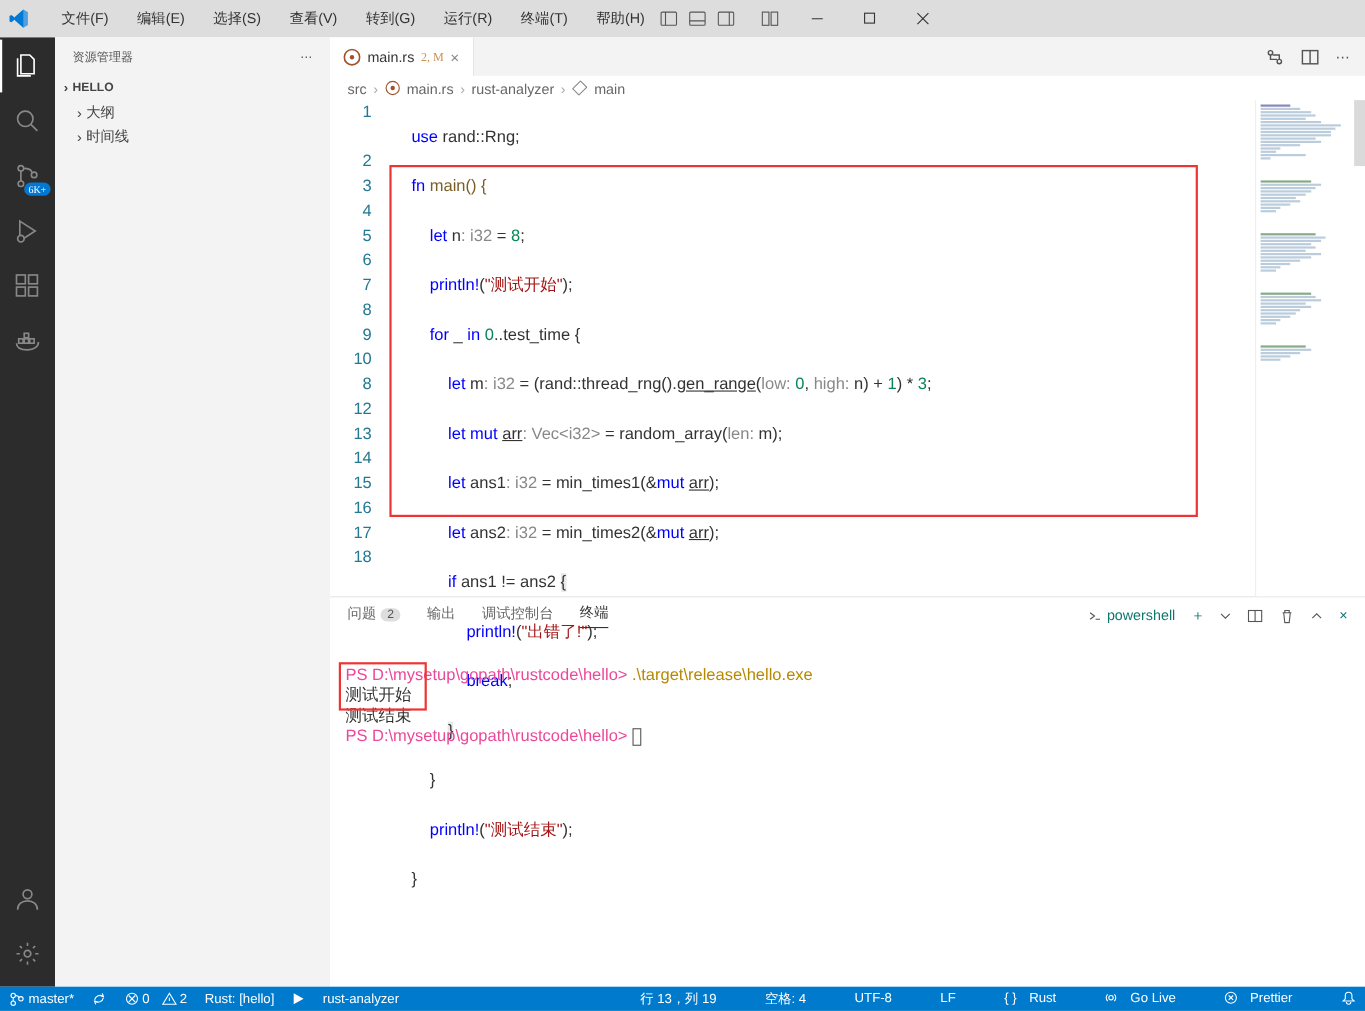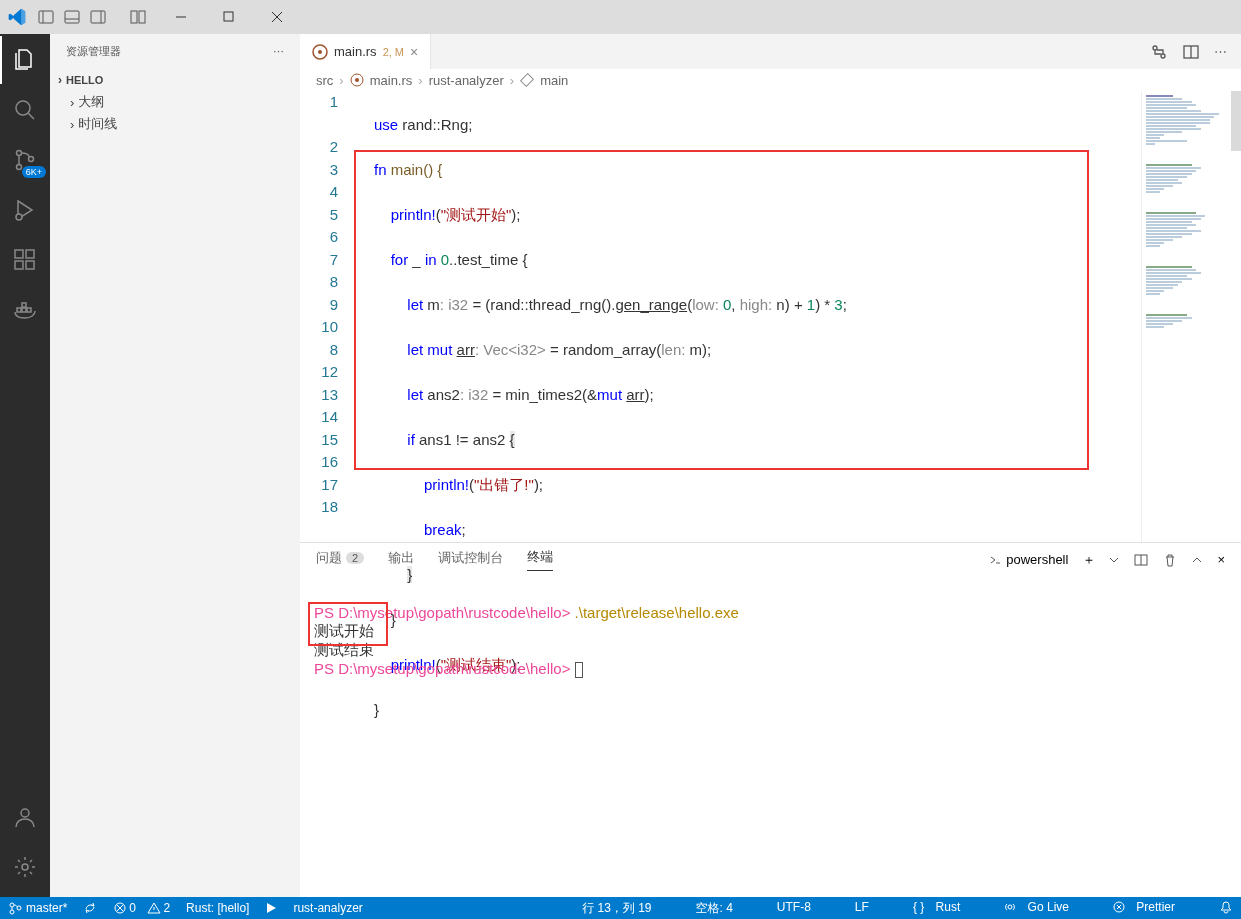--- a/index.html
+++ b/index.html
@@ -13,32 +13,32 @@
   .title-right { display:flex; align-items:center; gap:6px; padding-right:8px; }
   .tb-icon { width:20px; height:20px; display:flex; justify-content:center; align-items:center; color:#555; cursor:pointer; }
   .tb-win { width:46px; height:34px; display:flex; justify-content:center; align-items:center; color:#333; cursor:pointer; }
   
   .main { flex:1; display:flex; min-height:0; }
   .activity { width:50px; background:#2c2c2c; display:flex; flex-direction:column; align-items:center; gap:2px; padding-top:2px; }
   .activity-bottom { margin-top:auto; display:flex; flex-direction:column; align-items:center; gap:2px; padding-bottom:6px; }
   .act-btn { width:50px; height:48px; display:flex; justify-content:center; align-items:center; color:#888; cursor:pointer; position:relative; }
   .act-btn.active { color:#fff; }
   .act-btn.active::before { content:""; position:absolute; left:0; top:0; bottom:0; width:2px; background:#fff; }
-  .badge { position:absolute; bottom:6px; right:4px; background:#0078d4; color:#fff; font-size:9px; border-radius:8px; padding:1px 4px; }
+  .badge { position:absolute; bottom:6px; right:4px; background:#0078d4; color:#fff; font-size:9px; border-radius:8px; padding:1px 4px;font-family:Liberation Serif, serif; }
   .sidebar { width:250px; background:#f3f3f3; display:flex; flex-direction:column; }
   .sb-header { height:35px; display:flex; align-items:center; padding:0 16px; color:#555; font-size:11px; justify-content:space-between; }
   .sb-section { padding:4px 8px; display:flex; align-items:center; gap:4px; font-weight:700; color:#444; font-size:11px; cursor:pointer; }
   .sb-section .chev { font-size:12px; }
   .sb-item { padding:2px 8px 2px 20px; display:flex; align-items:center; gap:4px; color:#444; cursor:pointer; }
   
   .editor-pane { flex:1; display:flex; flex-direction:column; min-width:0; }
   .tabrow { height:35px; background:#f3f3f3; display:flex; align-items:stretch; }
   .tab { display:flex; align-items:center; gap:6px; padding:0 12px; background:#fff; border-right:1px solid #e5e5e5; cursor:pointer; }
   .tab .fname { color:#333; }
-  .tab .mod { color:#ca9455; font-size:11px; }
+  .tab .mod { color:#ca9455; font-size:11px;font-family:Liberation Serif, serif; }
   .tab .close { color:#888; font-size:14px; }
   .tab-icons-right { margin-left:auto; display:flex; align-items:center; gap:14px; padding:0 14px; color:#555; }
   .breadcrumb { height:22px; display:flex; align-items:center; padding:0 16px; gap:6px; color:#666; font-size:13px; background:#fff; }
   .breadcrumb .sep { color:#aaa; }
   .editor { flex:1; display:flex; font-family:Consolas,monospace; font-size:15px; background:#fff; min-height:0; position:relative; }
   .gutter { width:54px; text-align:right; color:#237893; padding-right:16px; line-height:22.5px; }
   .code { flex:1; position:relative; line-height:22.5px; color:#333; white-space:pre;padding-left:20px; }
   .hl-box { position:absolute; border:2px solid #e33; pointer-events:none; }
   .minimap { width:100px; background:#fff; border-left:1px solid #eee; position:relative; }
   .mm-inner{ position:absolute; top:4px; left:4px; right:4px; display:flex; flex-direction:column; gap:1px;}
@@ -53,21 +53,21 @@
   .dim { color:#888; }
   .under { text-decoration:underline; }
   .codelens { color:#999; font-size:12px; }
   .tri { color:#999; font-size:10px; }
   
   .panel { height:355px; border-top:1px solid #e0e0e0; display:flex; flex-direction:column; background:#fff; }
   .panel-tabs { height:33px; display:flex; align-items:center; gap:24px; padding:0 16px; color:#666; }
   .panel-tab { cursor:pointer; padding-bottom:4px; }
   .panel-tab.active { color:#333; border-bottom:1px solid #333; }
   .pcount { background:#ddd; border-radius:8px; padding:0 6px; font-size:11px; margin-left:4px; color:#555;}
-  .panel-right { margin-left:auto; display:flex; align-items:center; gap:14px; color:#000000; }
+  .panel-right { margin-left:auto; display:flex; align-items:center; gap:14px; color:#0f766e; }
   .terminal { flex:1; font-family:Consolas,monospace; font-size:15px; color:#333; padding:10px 14px; white-space:pre; position:relative; }
   .term-box { border:2px solid #e33; position:absolute; }
   .prompt { color:#ec4899; }
   .exe { color:#b58900; }
   .cursor { display:inline-block; width:8px; height:16px; border:1px solid #555; vertical-align:middle;}
   
   .status { height:22px; background:#007acc; color:#fff; display:flex; align-items:center; font-size:12px; }
   .status .seg { padding:0 8px; display:flex; align-items:center; gap:4px; cursor:pointer; height:100%; }
   .status .right { margin-left:auto; display:flex;gap:28px; }
   .err0 { display:inline-flex; align-items:center; gap:2px;}
@@ -75,20 +75,30 @@
 </style>
 </head>
 <body>
 
 <div class="titlebar">
   <div class="vscode-logo">
     <svg width="20" height="20" viewBox="0 0 24 24">
         <path fill="#0078D4" d="M17 2l5 3v14l-5 3-9-8v-1l-4 3-2-1V9l2-1 4 3v-1l9-8z"></path>
         <path fill="#fff" opacity=".3" d="M17 2v20l5-3V5z"></path>
       </svg>
+  </div>
+  <div class="menu">
+    <div class="menu-item">文件(F)</div>
+    <div class="menu-item">编辑(E)</div>
+    <div class="menu-item">选择(S)</div>
+    <div class="menu-item">查看(V)</div>
+    <div class="menu-item">转到(G)</div>
+    <div class="menu-item">运行(R)</div>
+    <div class="menu-item">终端(T)</div>
+    <div class="menu-item">帮助(H)</div>
   </div>
   <div class="title-right">
     <div class="tb-icon">
         <svg width="16" height="16" viewBox="0 0 16 16" fill="none" stroke="#555">
           <rect x="1" y="2" width="14" height="12" rx="1"></rect>
           <line x1="5" y1="2" x2="5" y2="14"></line>
         </svg>
       </div>
     <div class="tb-icon">
         <svg width="16" height="16" viewBox="0 0 16 16" fill="none" stroke="#555">
@@ -279,24 +289,26 @@
           <div>13</div>
           <div>14</div>
           <div>15</div>
           <div>16</div>
           <div>17</div>
           <div>18</div>
       </div>
       <div class="code">
 <div><span class="kw">use</span><span> rand::Rng;</span></div>
 <div><span class="kw">fn</span><span class="fn"> main() {</span></div>
+<div>    <span class="kw">let</span><span> n</span><span class="dim">: i32</span><span> = </span><span class="num">8</span><span>;</span></div>
 <div>    <span class="mac">println!</span><span>(</span><span class="str">"测试开始"</span><span>);</span></div>
 <div>    <span class="kw">for</span><span> _ </span><span class="kw">in</span><span> </span><span class="num">0</span><span>..test_time {</span></div>
 <div>        <span class="kw">let</span><span> m</span><span class="dim">: i32</span><span> = (rand::thread_rng().</span><span class="under">gen_range</span><span>(</span><span class="dim">low:</span><span> </span><span class="num">0</span><span>, </span><span class="dim">high:</span><span> n) + </span><span class="num">1</span><span>) * </span><span class="num">3</span><span>;</span></div>
 <div>        <span class="kw">let</span><span> </span><span class="kw">mut</span><span> </span><span class="under">arr</span><span class="dim">: Vec&lt;i32&gt;</span><span> = random_array(</span><span class="dim">len:</span><span> m);</span></div>
+<div>        <span class="kw">let</span><span> ans1</span><span class="dim">: i32</span><span> = min_times1(&amp;</span><span class="kw">mut</span><span> </span><span class="under">arr</span><span>);</span></div>
 <div>        <span class="kw">let</span><span> ans2</span><span class="dim">: i32</span><span> = min_times2(&amp;</span><span class="kw">mut</span><span> </span><span class="under">arr</span><span>);</span></div>
 <div>        <span class="kw">if</span><span> ans1 != ans2 </span><span style="background:#e8e8e8">{</span></div>
 <div>            <span class="mac">println!</span><span>(</span><span class="str">"出错了!"</span><span>);</span></div>
 <div>            <span class="kw">break</span><span>;</span></div>
 <div>        <span style="background:#e8e8e8">}</span></div>
 <div>    <span>}</span></div>
 <div>    <span class="mac">println!</span><span>(</span><span class="str">"测试结束"</span><span>);</span></div>
 <div><span>}</span></div>
         <div class="hl-box" style="top:59px;left:0;width:735px;height:320px;"></div>
       </div>

